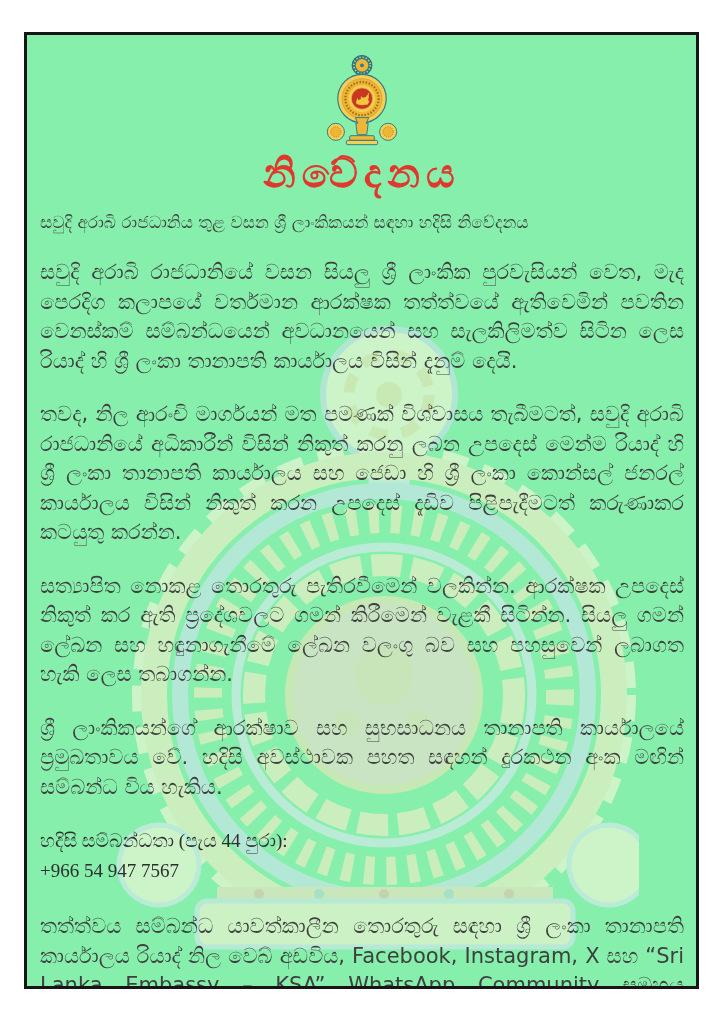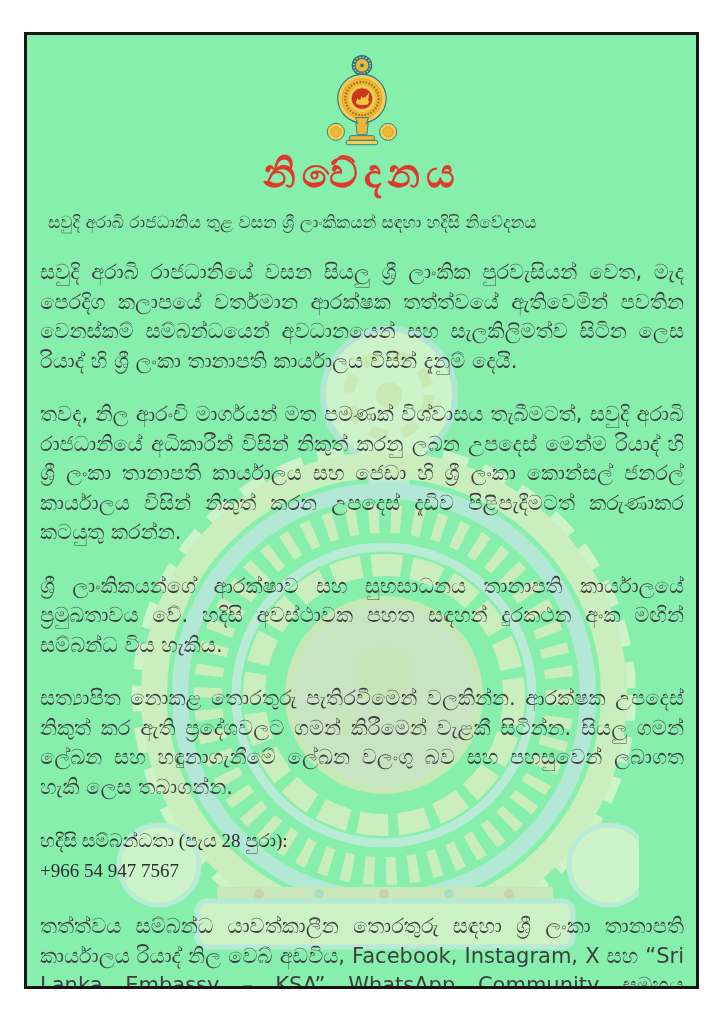--- a/index.html
+++ b/index.html
@@ -37,21 +37,21 @@
   .notice-title {
     margin: 2px 0 12px;
     text-align: center;
     color: #e0382c;
     font-size: 40px;
     line-height: 46px;
     font-weight: bold;
     letter-spacing: 6px;
   }
   .subtitle {
-    margin: 0 8px 22px;
+    margin: 0 0 22px;
     font-size: 17px;
     line-height: 28px;
   }
   .para {
     margin: 0 0 24px;
     font-size: 21px;
     line-height: 29.5px;
     text-align: justify;
   }
   .contact-block {
@@ -132,24 +132,24 @@
         <rect x="23.5" y="92" width="33" height="4.5" rx="1.5" fill="#f6cd55" stroke="#2a7b8c" stroke-width="1"></rect>
       </svg>
     </div>
 
     <h1 class="notice-title">නිවේදනය</h1>
 
     <p class="subtitle">සවුදි අරාබි රාජධානිය තුළ වසන ශ්‍රී ලාංකිකයන් සඳහා හදිසි නිවේදනය</p>
 
     <p class="para">සවුදි අරාබි රාජධානියේ වසන සියලු ශ්‍රී ලාංකික පුරවැසියන් වෙත, මැද පෙරදිග කලාපයේ වර්තමාන ආරක්ෂක තත්ත්වයේ ඇතිවෙමින් පවතින වෙනස්කම් සම්බන්ධයෙන් අවධානයෙන් සහ සැලකිලිමත්ව සිටින ලෙස රියාද් හි ශ්‍රී ලංකා තානාපති කාර්යාලය විසින් දැනුම් දෙයි.</p>
     <p class="para">තවද, නිල ආරංචි මාර්ගයන් මත පමණක් විශ්වාසය තැබීමටත්, සවුදි අරාබි රාජධානියේ අධිකාරීන් විසින් නිකුත් කරනු ලබන උපදෙස් මෙන්ම රියාද් හි ශ්‍රී ලංකා තානාපති කාර්යාලය සහ ජෙඩා හි ශ්‍රී ලංකා කොන්සල් ජනරල් කාර්යාලය විසින් නිකුත් කරන උපදෙස් දැඩිව පිළිපැදීමටත් කරුණාකර කටයුතු කරන්න.</p>
+    <p class="para">සත්‍යාපිත නොකළ තොරතුරු පැතිරවීමෙන් වලකින්න. ආරක්ෂක උපදෙස් නිකුත් කර ඇති ප්‍රදේශවලට ගමන් කිරීමෙන් වැළකී සිටින්න. සියලු ගමන් ලේඛන සහ හඳුනාගැනීමේ ලේඛන වලංගු බව සහ පහසුවෙන් ලබාගත හැකි ලෙස තබාගන්න.</p>
     <p class="para">ශ්‍රී ලාංකිකයන්ගේ ආරක්ෂාව සහ සුභසාධනය තානාපති කාර්යාලයේ ප්‍රමුඛතාවය වේ. හදිසි අවස්ථාවක පහත සඳහන් දුරකථන අංක මඟින් සම්බන්ධ විය හැකිය.</p>
-    <p class="para">සත්‍යාපිත නොකළ තොරතුරු පැතිරවීමෙන් වලකින්න. ආරක්ෂක උපදෙස් නිකුත් කර ඇති ප්‍රදේශවලට ගමන් කිරීමෙන් වැළකී සිටින්න. සියලු ගමන් ලේඛන සහ හඳුනාගැනීමේ ලේඛන වලංගු බව සහ පහසුවෙන් ලබාගත හැකි ලෙස තබාගන්න.</p>
 
     <div class="contact-block">
-      <div class="contact-line">හදිසි සම්බන්ධතා (පැය 28 පුරා):</div>
+      <div class="contact-line">හදිසි සම්බන්ධතා (පැය 44 පුරා):</div>
       <div class="contact-line">+966 54 947 7567</div>
     </div>
 
     <p class="para">තත්ත්වය සම්බන්ධ යාවත්කාලීන තොරතුරු සඳහා ශ්‍රී ලංකා තානාපති කාර්යාලය රියාද් නිල වෙබ් අඩවිය, Facebook, Instagram, X සහ “Sri Lanka Embassy – KSA” WhatsApp Community සමූහය අනුගමනය කරන ලෙස ද කාරුණිකව දැනුම් දෙයි.</p>
 
   </div>
 </div>
 
 </body></html>

